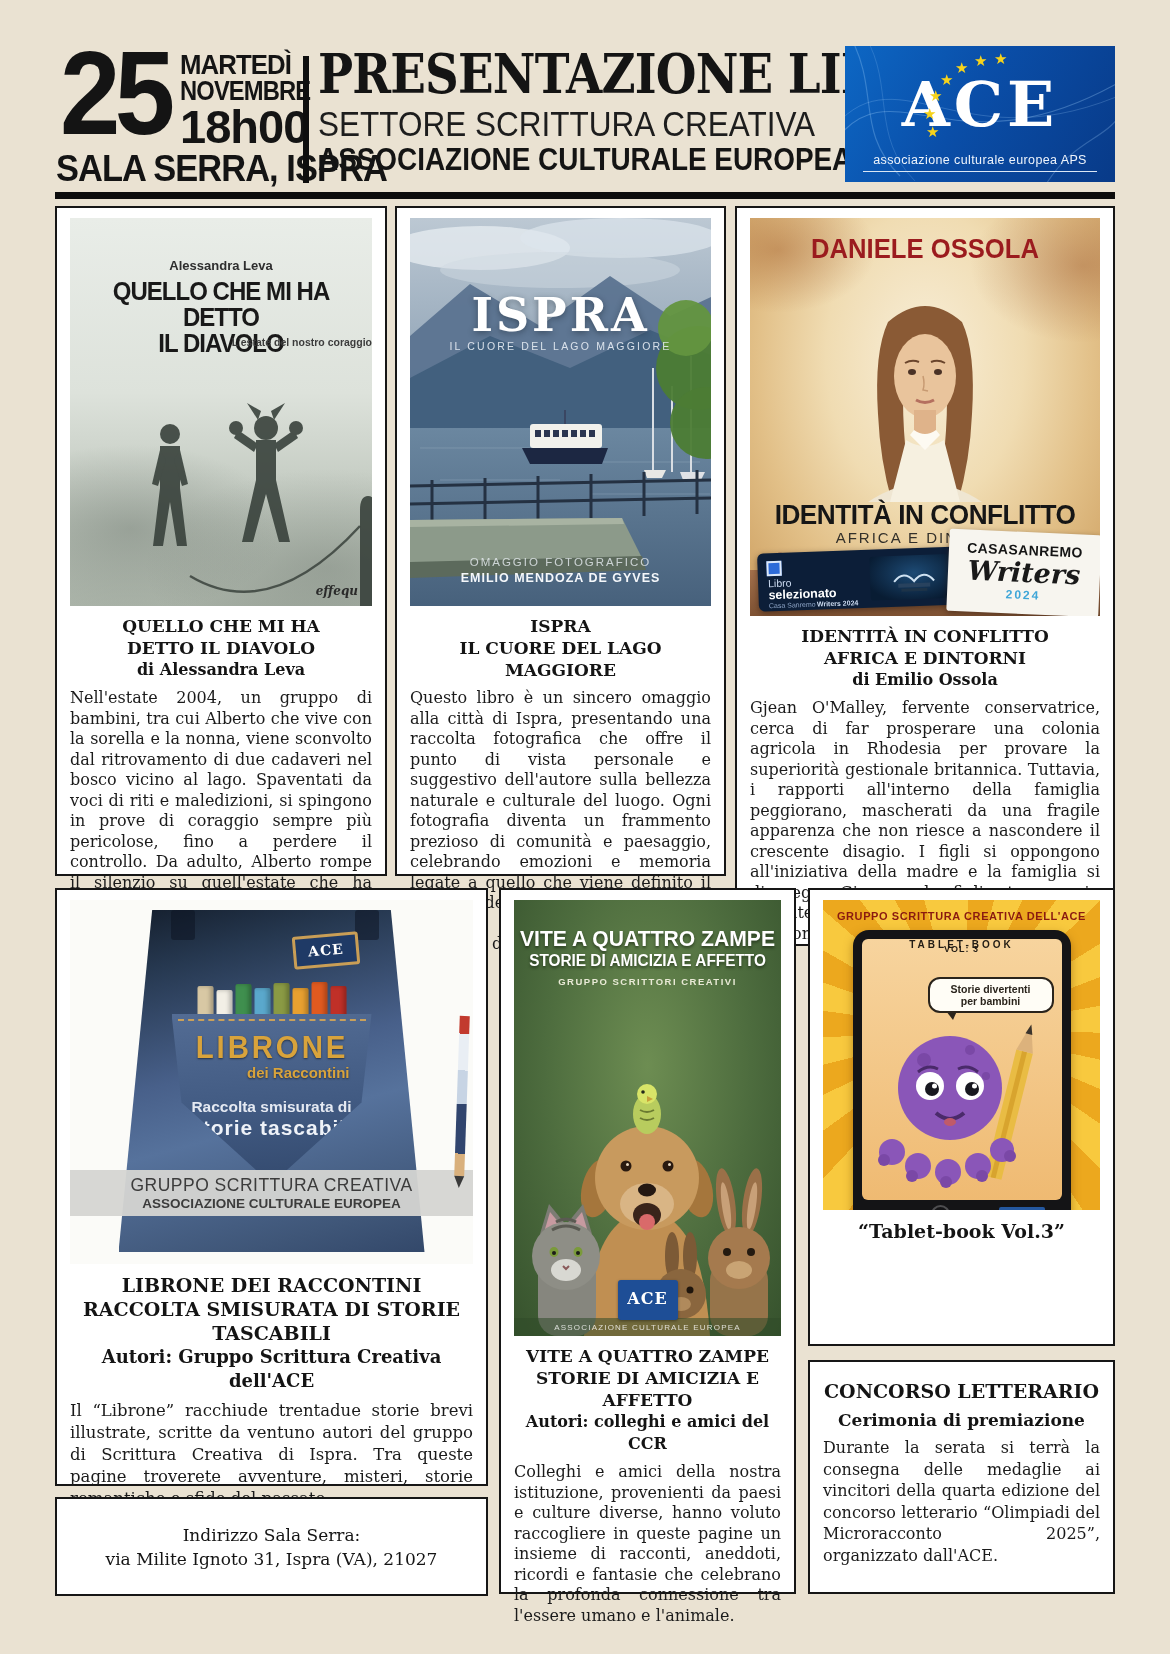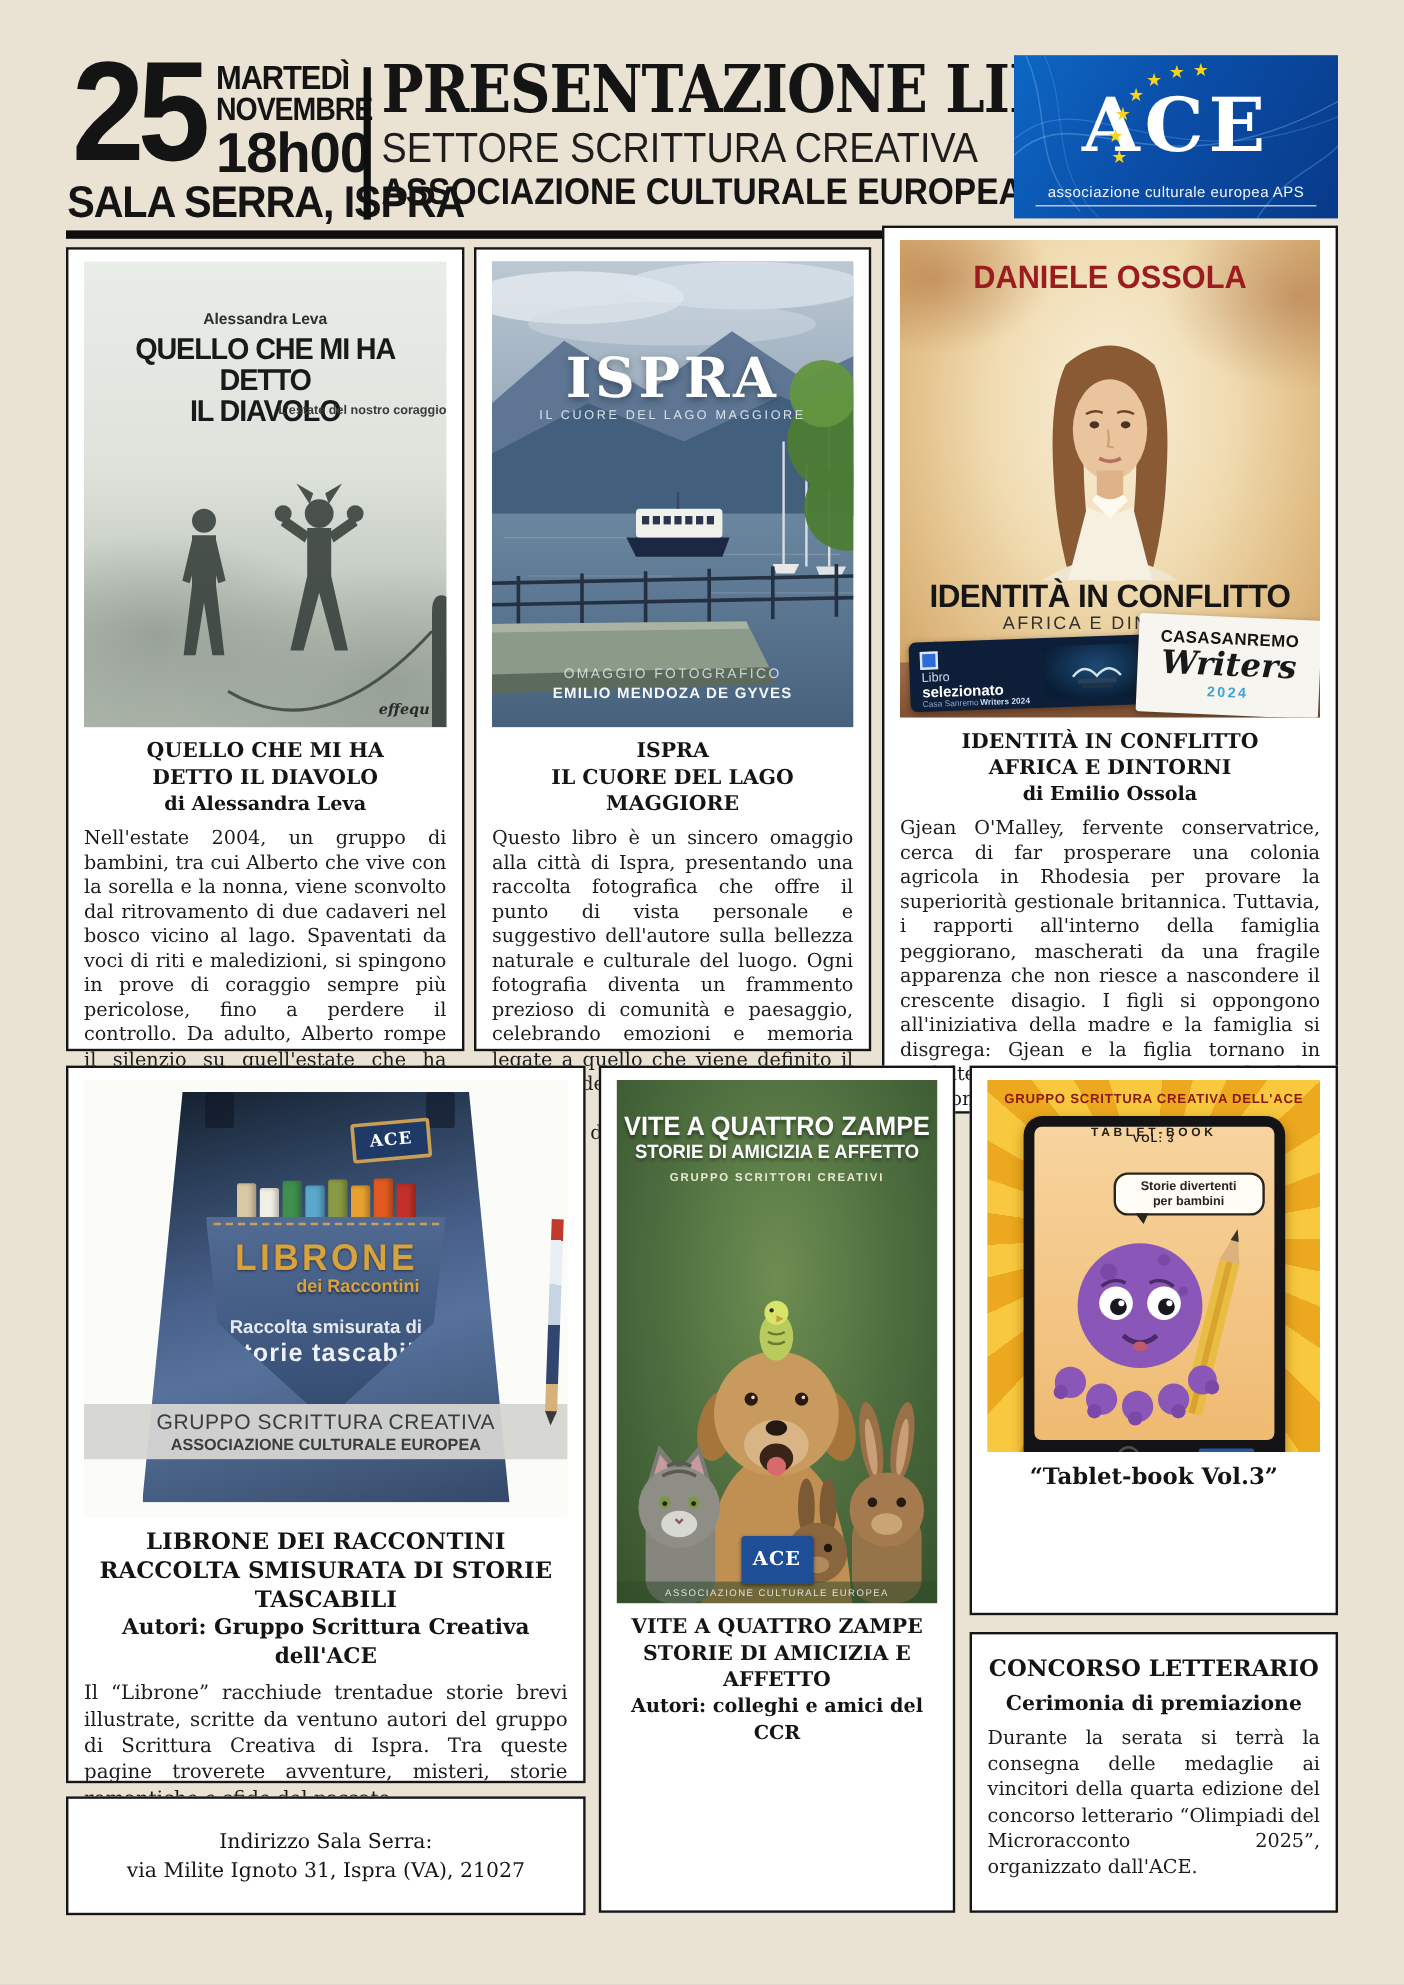--- a/index.html
+++ b/index.html
@@ -29,21 +29,21 @@
   .logo .cap{position:absolute;left:18px;right:18px;bottom:10px;text-align:center;font-size:12.5px;color:#eef4fc;
         border-bottom:1px solid #dbe7f5;padding-bottom:4px;letter-spacing:.4px;}
   .star{position:absolute;font-size:15px;color:#f6d31c;line-height:1;}
   .s1{left:84px;top:42px}.s2{left:95px;top:26px}.s3{left:110px;top:14px}.s4{left:129px;top:7px}
   .s5{left:149px;top:5px}.s6{left:78px;top:60px}.s7{left:81px;top:78px}
   .hrule{left:55px;top:192px;width:1060px;height:7px;background:#0d0d0d;}
   
   .card{position:absolute;background:#fff;border:2px solid #161616;box-sizing:border-box;padding:10px 13px;}
   .c1{left:55px;top:206px;width:332px;height:670px;}
   .c2{left:395px;top:206px;width:331px;height:670px;}
-  .c3{left:735px;top:188px;width:380px;height:740px;}
+  .c3{left:735px;top:206px;width:380px;height:740px;}
   .c4{left:55px;top:888px;width:433px;height:598px;}
   .c5{left:499px;top:888px;width:297px;height:706px;}
   .c6{left:808px;top:888px;width:307px;height:458px;}
   .c7{left:808px;top:1360px;width:307px;height:234px;}
   .addr{left:55px;top:1497px;width:433px;height:99px;text-align:center;font-family:"DejaVu Serif",serif;
         font-size:17px;line-height:24px;padding-top:24px;}
   .bh{font-family:"DejaVu Serif",serif;font-weight:700;text-align:center;line-height:22px;margin-top:9px;}
   .bh .l1,.bh .l2{font-size:17px;} .bh .l3{font-size:16px;}
   .c4 .bh{line-height:24px}.c4 .bh .l1,.c4 .bh .l2{font-size:19px}.c4 .bh .l3{font-size:18px}
   .body-t{font-family:"DejaVu Serif",serif;font-size:16px;line-height:20.5px;text-align:justify;color:#1b1b1b;margin-top:7px;}
@@ -463,20 +463,21 @@
         <rect x="0" y="302" width="267" height="18" fill="#2f4a28" opacity=".55"></rect>
       </svg>
       <div class="badge">ACE</div>
       <div class="cap">ASSOCIAZIONE CULTURALE EUROPEA</div>
     </div>
     <div class="bh">
       <div class="l1">VITE A QUATTRO ZAMPE</div>
       <div class="l2">STORIE DI AMICIZIA E AFFETTO</div>
       <div class="l3">Autori: colleghi e amici del CCR</div>
     </div>
+    <div class="body-t">Colleghi e amici della nostra istituzione, provenienti da paesi e culture diverse, hanno voluto raccogliere in queste pagine un insieme di racconti, aneddoti, ricordi e fantasie che celebrano la profonda connessione tra l'essere umano e l'animale.</div>
   </div>
 
   <div class="card c6">
     <div class="cov cov6">
       <div class="top">GRUPPO SCRITTURA CREATIVA DELL'ACE</div>
       <div class="tab">
         <div class="scr">
           <div class="vol">VOL: 3</div>
           <div class="nm">TABLET-BOOK</div>
           <div class="bub">

